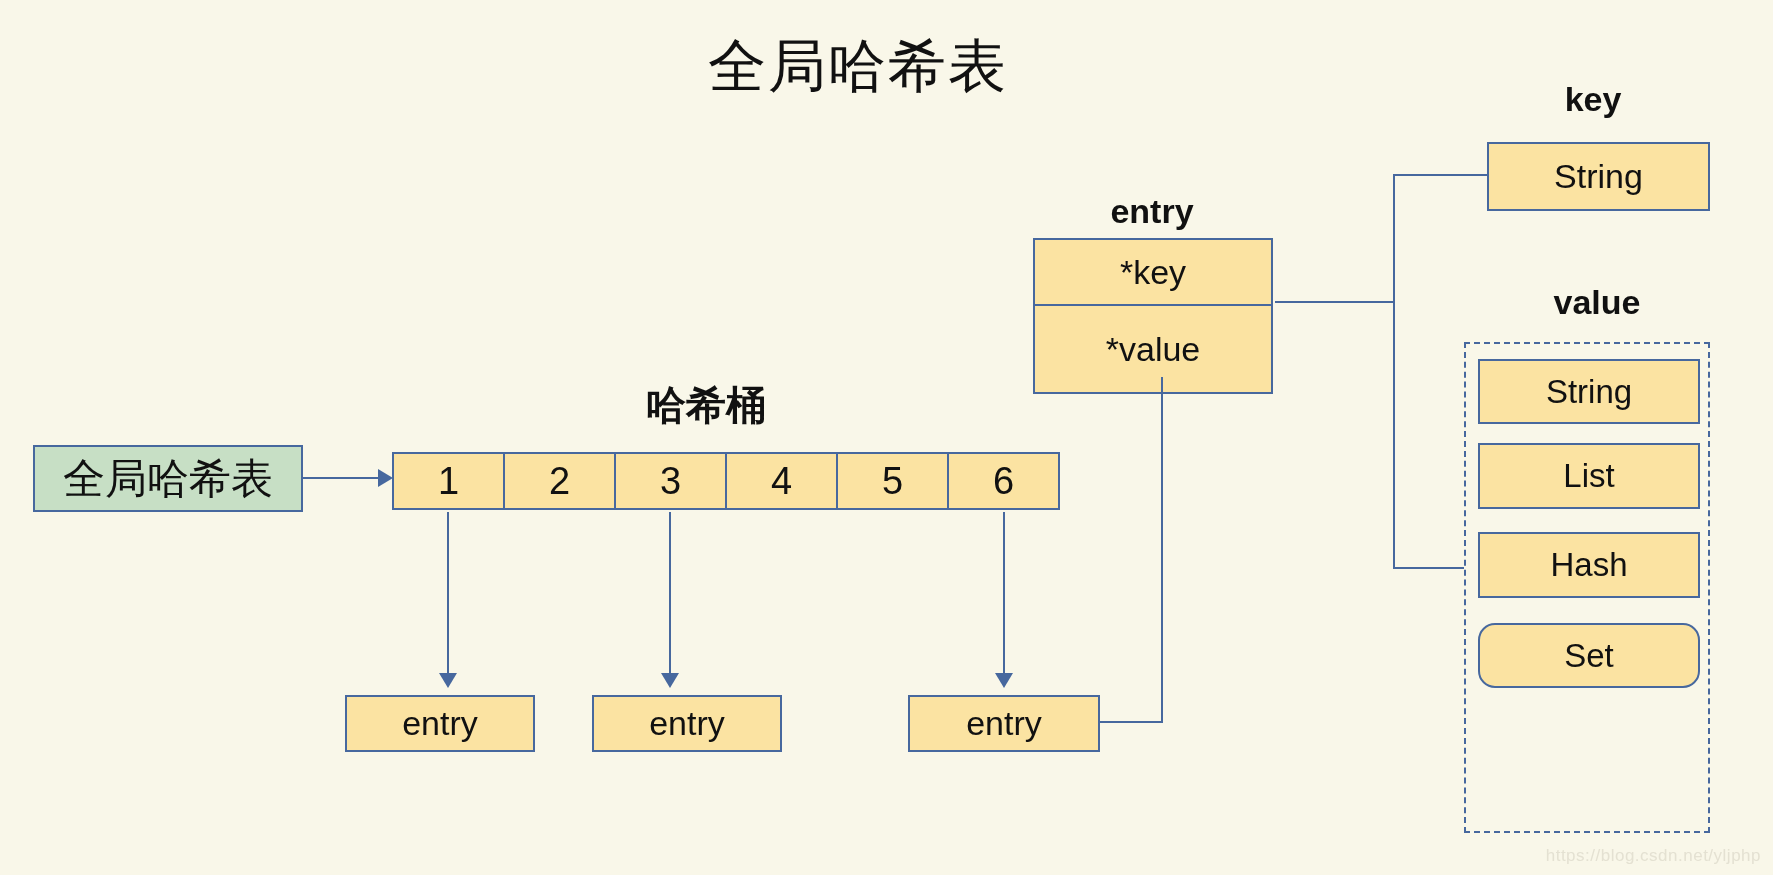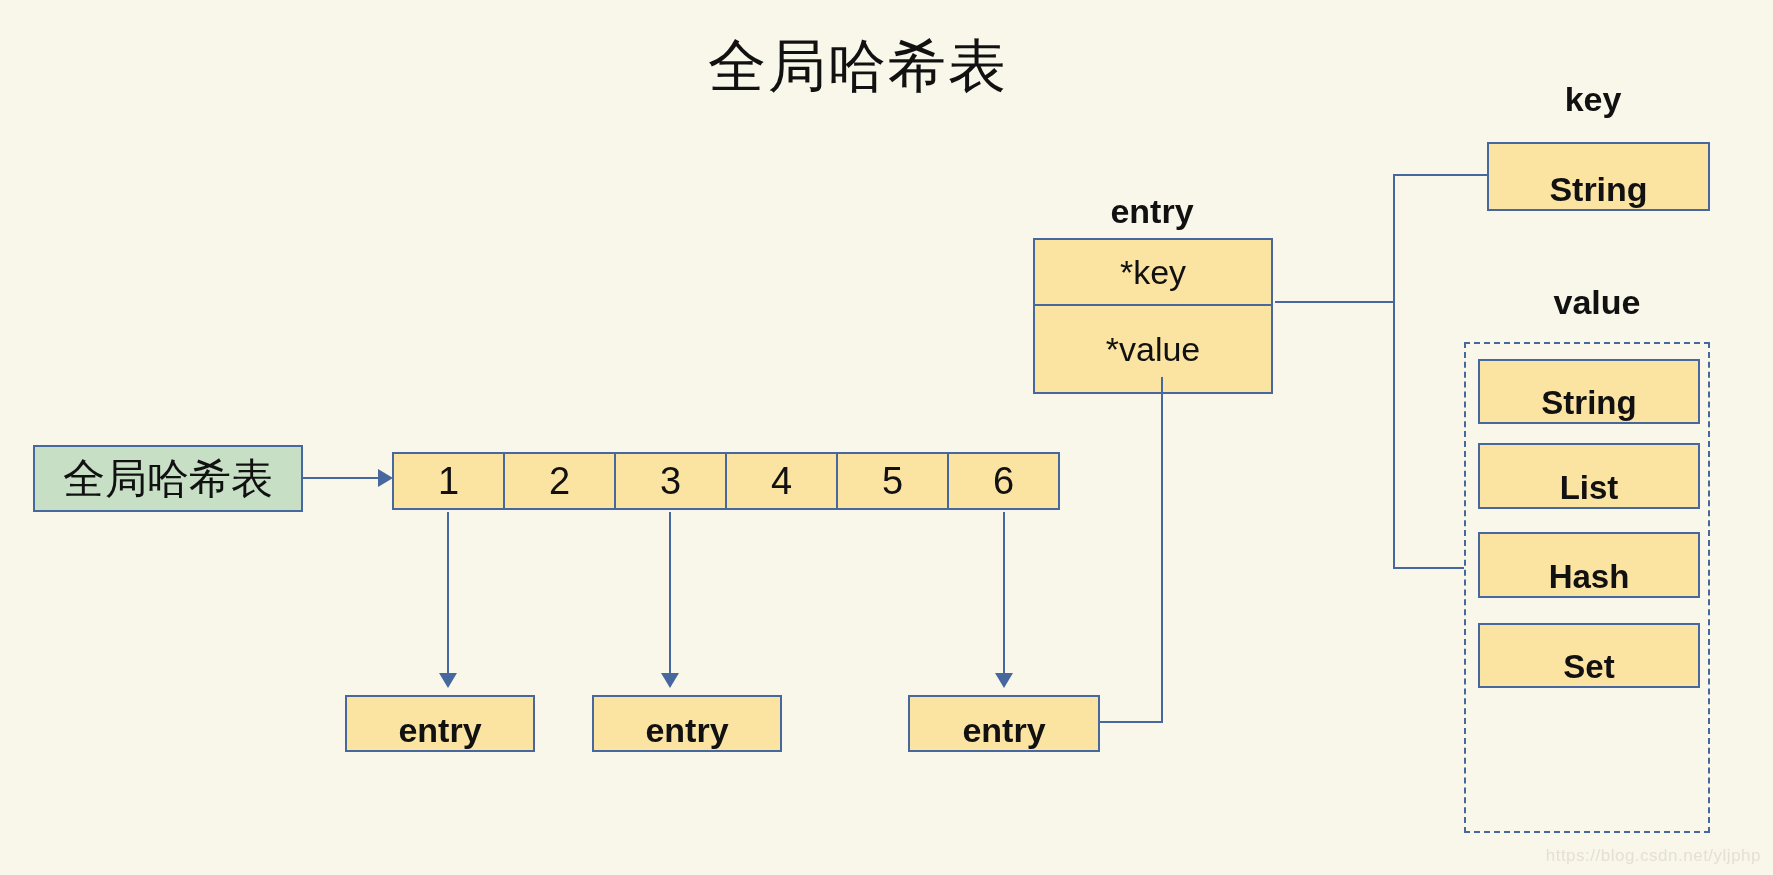--- a/index.html
+++ b/index.html
@@ -44,25 +44,24 @@
     transform: translateX(-50%);
     font-weight: bold;
     font-size: 40px;
     white-space: nowrap;
   }
   .ybox {
     position: absolute;
     background: var(--yellow);
     border: 2px solid var(--blue);
     display: flex;
-    align-items: flex-end;
+    align-items: center;
     justify-content: center;
     font-size: 34px;
     white-space: nowrap;
-    font-weight: bold;
   }
   .gbox {
     position: absolute;
     background: var(--green);
     border: 2px solid var(--blue);
     display: flex;
     align-items: center;
     justify-content: center;
     font-size: 42px;
     white-space: nowrap;
@@ -151,20 +150,21 @@
 
   <div class="title">全局哈希表</div>
 
   <div class="gbox" style="left:33px; top:445px; width:270px; height:67px;">
     <span>全局哈希表</span>
   </div>
 
   <div class="line" style="left:303px; top:477px; width:76px; height:2px;"></div>
   <div class="arrow-right" style="left:378px; top:469px;"></div>
 
+  <div class="bucket-label" style="left:706px; top:378px;">哈希桶</div>
 
   <div class="bucket">
     <div class="cell">1</div>
     <div class="cell">2</div>
     <div class="cell">3</div>
     <div class="cell">4</div>
     <div class="cell">5</div>
     <div class="cell">6</div>
   </div>
 
@@ -211,20 +211,20 @@
   <div class="dashed-group">
     <div class="ybox" style="top:15px; height:65px;">
       <span>String</span>
     </div>
     <div class="ybox" style="top:188px; height:66px;">
       <span>Hash</span>
     </div>
     <div class="ybox" style="top:99px; height:66px;">
       <span>List</span>
     </div>
-    <div class="ybox" style="top:279px; height:65px;">
+    <div class="ybox" style="top:279px; height:65px;border-radius:17px;">
       <span>Set</span>
     </div>
   </div>
 
   <div class="watermark">https://blog.csdn.net/yljphp</div>
 
 </div>
 
 </body></html>

